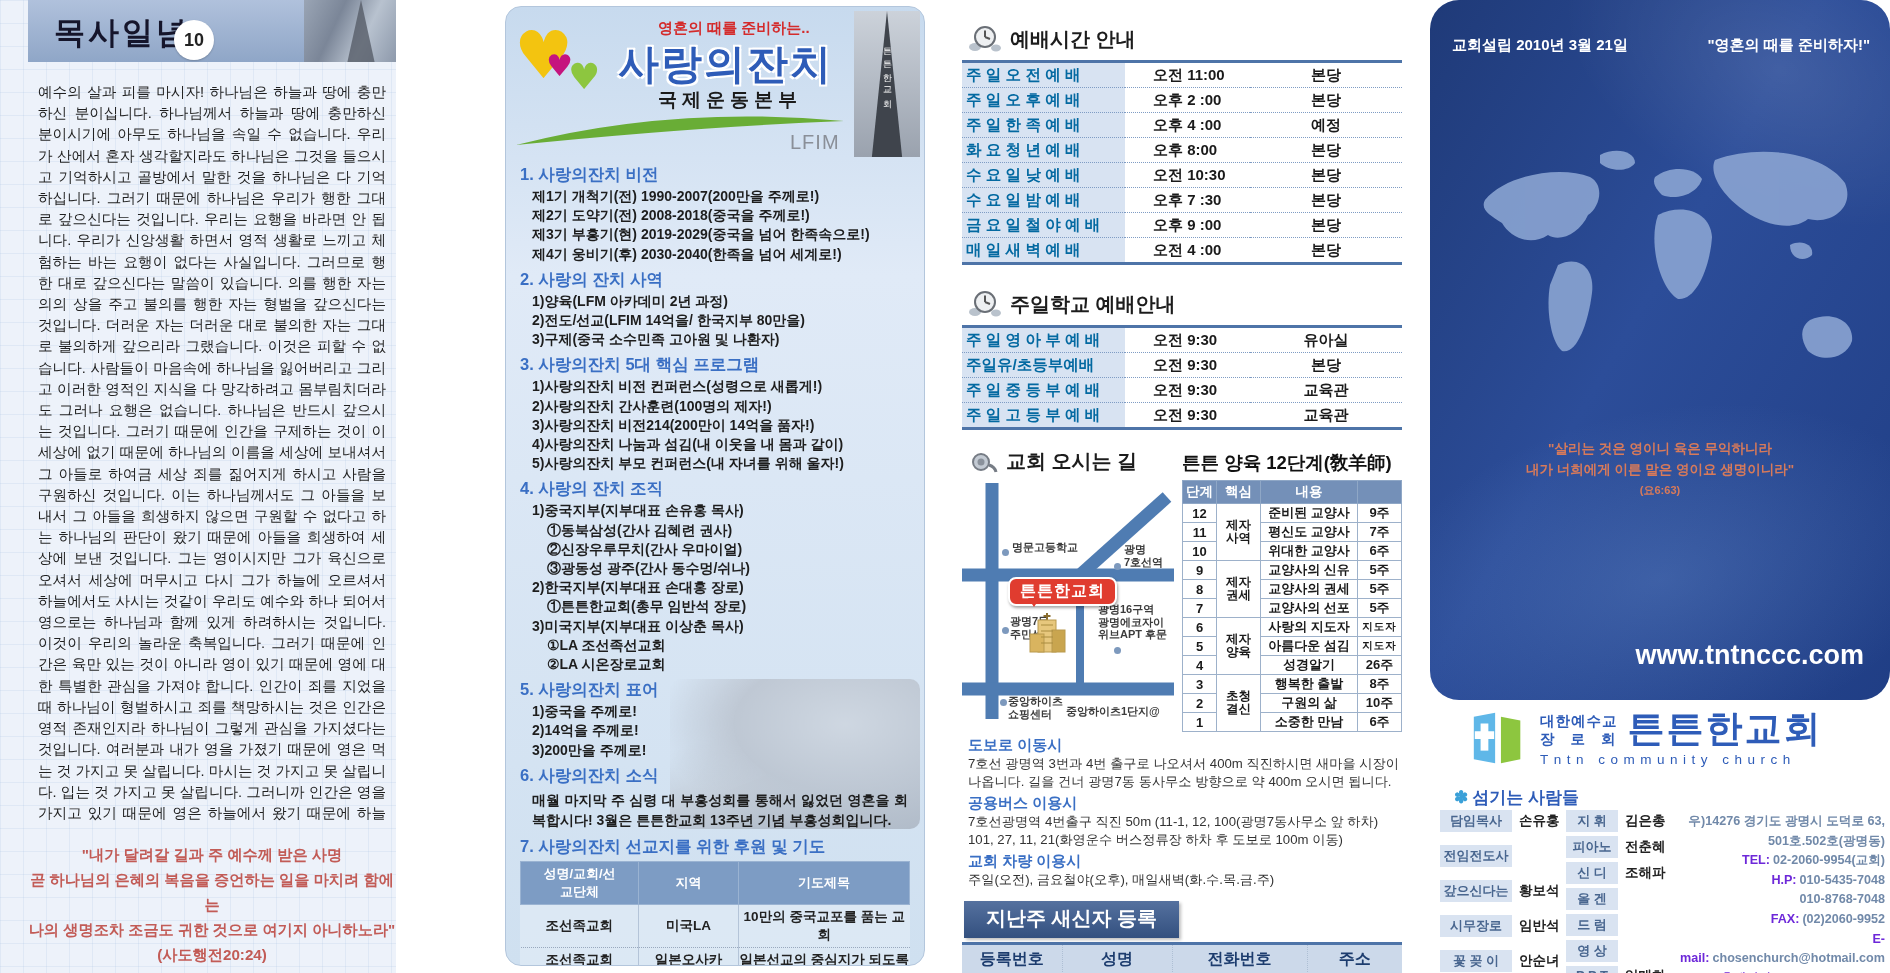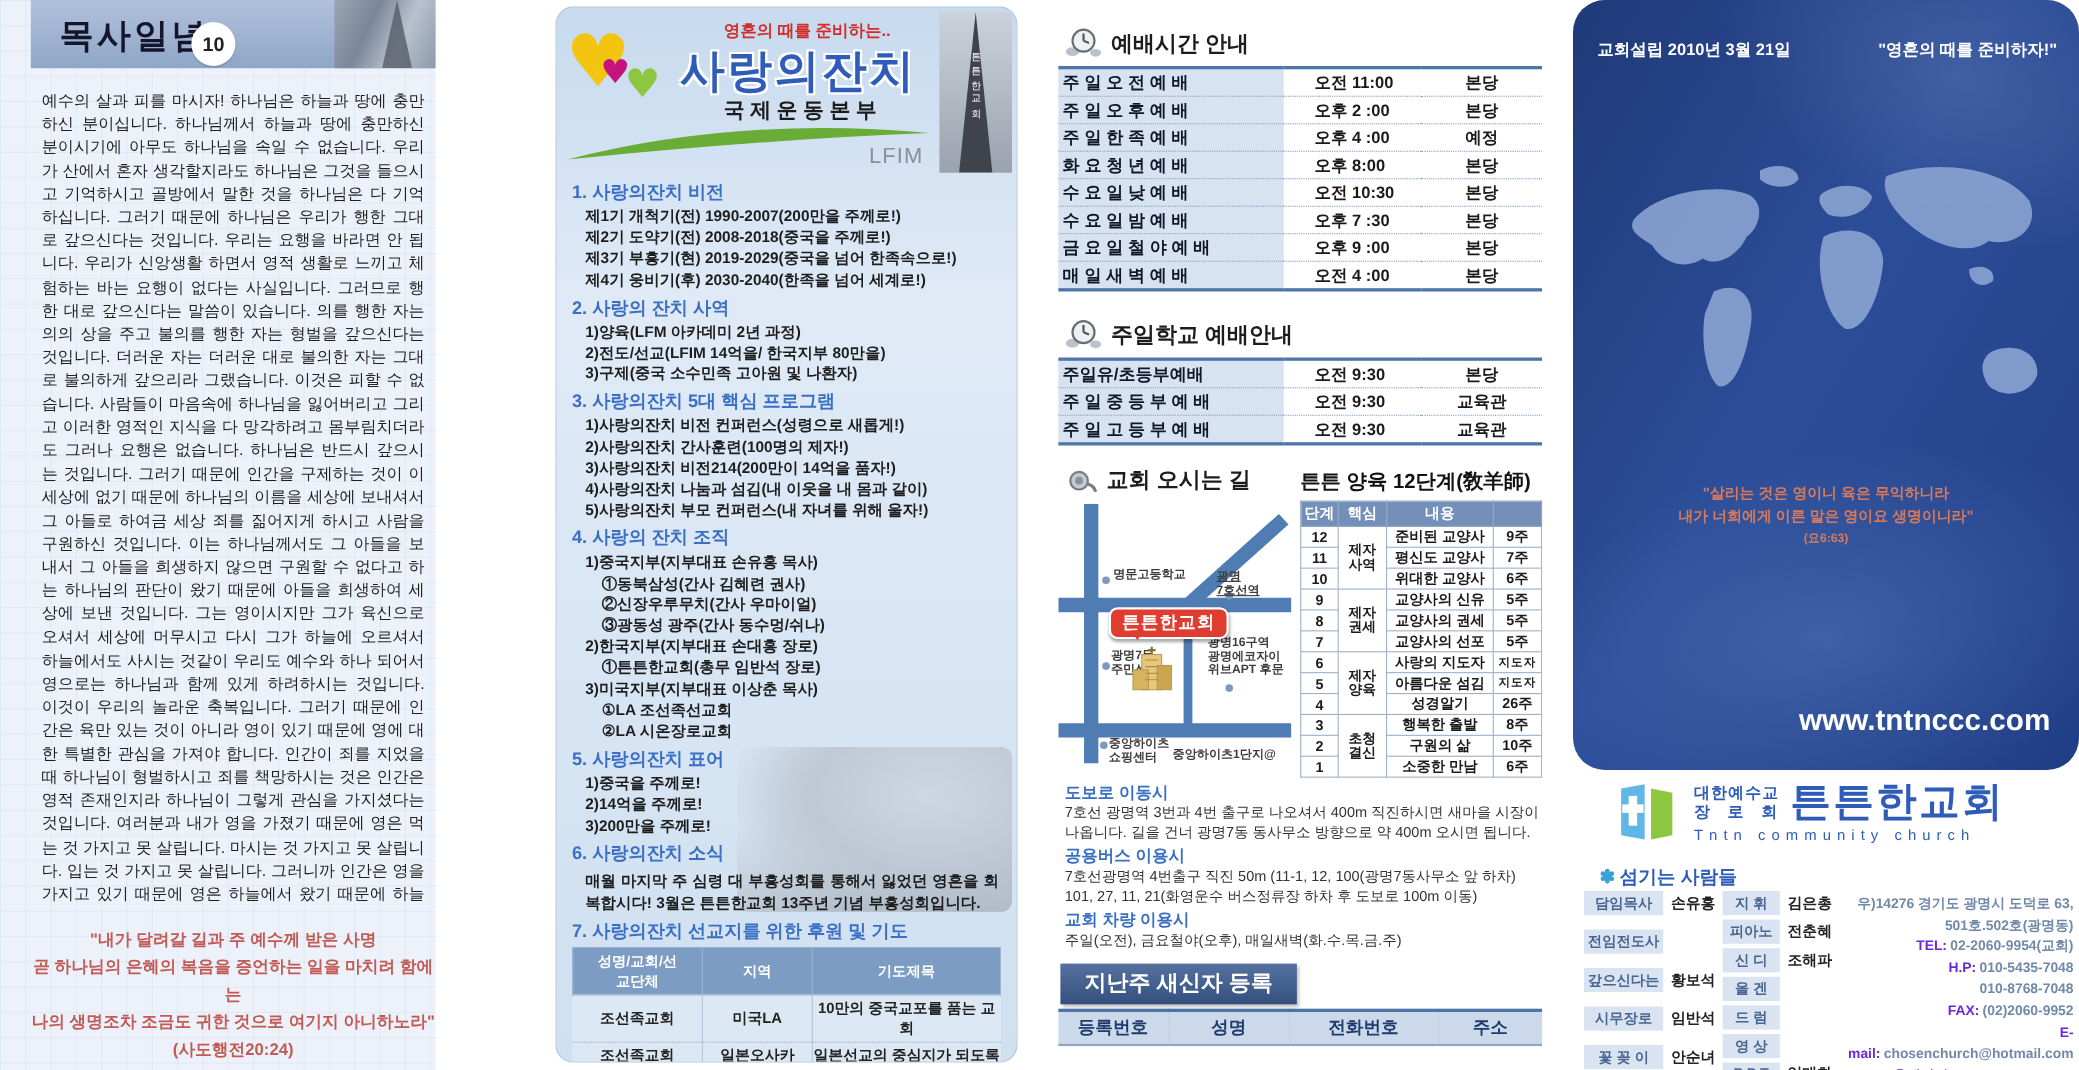--- a/index.html
+++ b/index.html
@@ -57,21 +57,21 @@
     border-bottom:1.5px dotted #98a8bd; border-left:1px solid #b4c4d8; }
   .support-table td:first-child { border-left:none; }
 
   
   #panel3 { position:absolute; left:962px; top:0; width:440px; height:973px; overflow:hidden; }
   .p3-heading { display:flex; align-items:center; gap:8px; margin:24px 0 6px 6px; font-size:20px; font-weight:bold; color:#1c1c1c; }
   .sched { width:100%; border-collapse:collapse; border-top:3px solid #4e74a8; border-bottom:3px solid #4e74a8; }
   .sched tr { border-bottom:1.5px dotted #7f9cc4; }
   .sched tr:last-child { border-bottom:none; }
   .sched td { padding:1.5px 4px; }
-  .sched td.name { background:#d8e3f2; font-weight:bold; font-size:15.5px; color:#0f172a; width:205px; }
+  .sched td.name { background:#d8e3f2; font-weight:bold; font-size:15.5px; color:#0369a1; width:163px; }
   .sched td.time { font-weight:bold; font-size:15px; color:#1a1a1a; width:125px; padding-left:28px; }
   .sched td.place { font-weight:bold; font-size:15px; color:#1a1a1a; text-align:center; }
   .p3-mid { display:flex; margin-top:18px; }
   .p3-map-col { width:216px; position:relative; }
   .p3-nurture-col { flex:1; padding-left:4px; }
   .nurture-title { font-size:18.5px; font-weight:bold; color:#111; margin:2px 0 5px 0; }
   .nurture { width:100%; border-collapse:collapse; }
   .nurture th { background:#7490b8; color:#fff; font-size:13.5px; font-weight:bold; border:1px solid #8fa7c6; padding:2px 0; }
   .nurture td { border:1px solid #9db1ca; text-align:center; font-weight:bold; color:#1a1a1a; font-size:13px; height:17px; padding:0 1px; }
   .nurture td.group-cell { white-space:pre-line; line-height:13.5px; font-size:12.5px; }
@@ -291,20 +291,25 @@
       <svg width="34" height="30" viewBox="0 0 34 30">
           <ellipse cx="7" cy="23" rx="6" ry="4" fill="#b9c2cc"></ellipse>
           <ellipse cx="28" cy="24" rx="5" ry="3.5" fill="#b9c2cc"></ellipse>
           <circle cx="17" cy="13" r="10" fill="#eef0f2" stroke="#6a6f76" stroke-width="2"></circle>
           <path d="M17,13 L17,6.5 M17,13 L22,15" stroke="#555" stroke-width="2" fill="none"></path>
         </svg>
       <span>주일학교 예배안내</span>
     </div>
     <table class="sched">
       <tbody>
+          <tr>
+            <td class="name">주 일 영 아 부 예 배</td>
+            <td class="time">오전 9:30</td>
+            <td class="place">유아실</td>
+          </tr>
       <tr>
             <td class="name">주일유/초등부예배</td>
             <td class="time">오전 9:30</td>
             <td class="place">본당</td>
           </tr>
       <tr>
             <td class="name">주 일 중 등 부 예 배</td>
             <td class="time">오전 9:30</td>
             <td class="place">교육관</td>
           </tr>
@@ -333,21 +338,21 @@
             <line x1="0" y1="206" x2="212" y2="206" stroke="#4f7cb2" stroke-width="13"></line>
             <line x1="118" y1="92" x2="205" y2="14" stroke="#4f7cb2" stroke-width="13"></line>
             <line x1="118" y1="92" x2="118" y2="206" stroke="#4f7cb2" stroke-width="8"></line>
           </svg>
           <span class="map-dot" style="left:40px;top:66px;"></span>
           <span class="map-dot" style="left:152px;top:80px;"></span>
           <span class="map-dot" style="left:40px;top:144px;"></span>
           <span class="map-dot" style="left:152px;top:164px;"></span>
           <span class="map-dot" style="left:38px;top:216px;"></span>
           <div class="map-label" style="left:50px;top:58px;">명문고등학교</div>
-          <div class="map-label" style="left:144px;top:60px;text-decoration:underline;">광명
+          <div class="map-label" style="left:162px;top:60px;">광명
 7호선역</div>
           <div class="map-church">튼튼한교회</div>
           <div class="map-bldg">
             <svg width="42" height="46" viewBox="0 0 42 46">
                 <line x1="21" y1="9" x2="21" y2="2" stroke="#8a6d2f" stroke-width="2"></line>
                 <line x1="17.5" y1="5" x2="24.5" y2="5" stroke="#8a6d2f" stroke-width="2"></line>
                 <rect x="12" y="9" width="18" height="32" fill="#e7c77d" stroke="#b99a4e"></rect>
                 <rect x="4" y="23" width="14" height="18" fill="#d9b45f" stroke="#b99a4e"></rect>
                 <rect x="26" y="19" width="13" height="22" fill="#c9a54f" stroke="#b99a4e"></rect>
                 <line x1="15" y1="14" x2="27" y2="14" stroke="#a98c40"></line>

